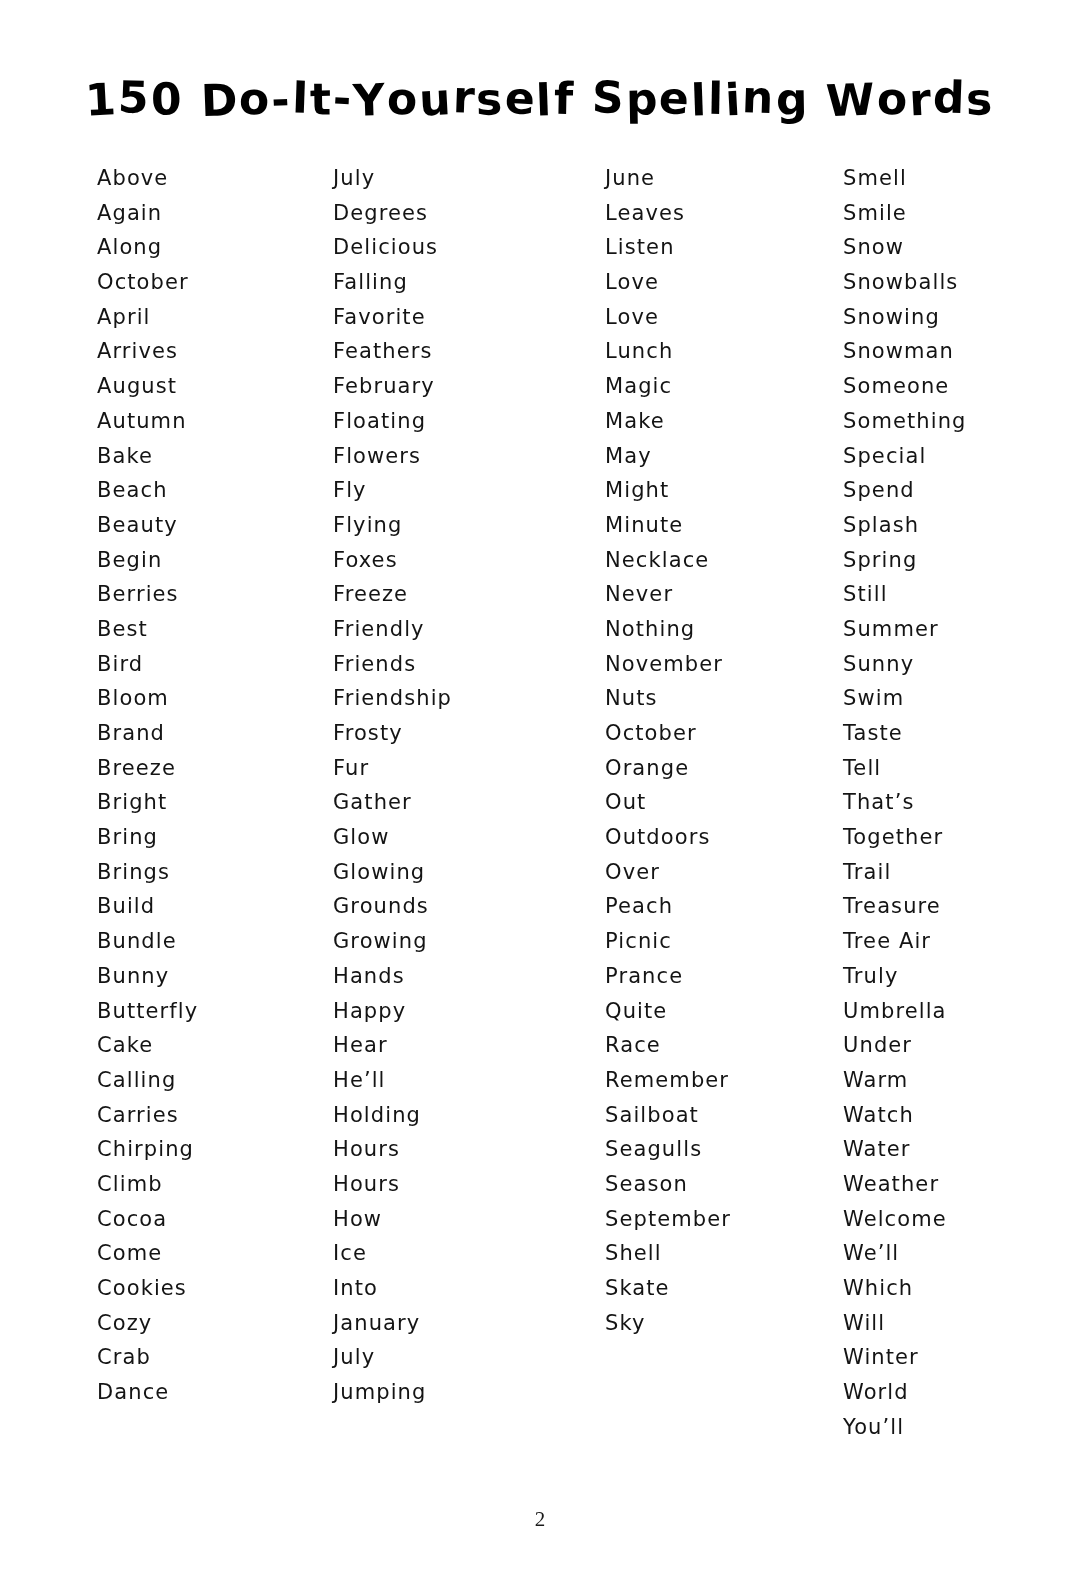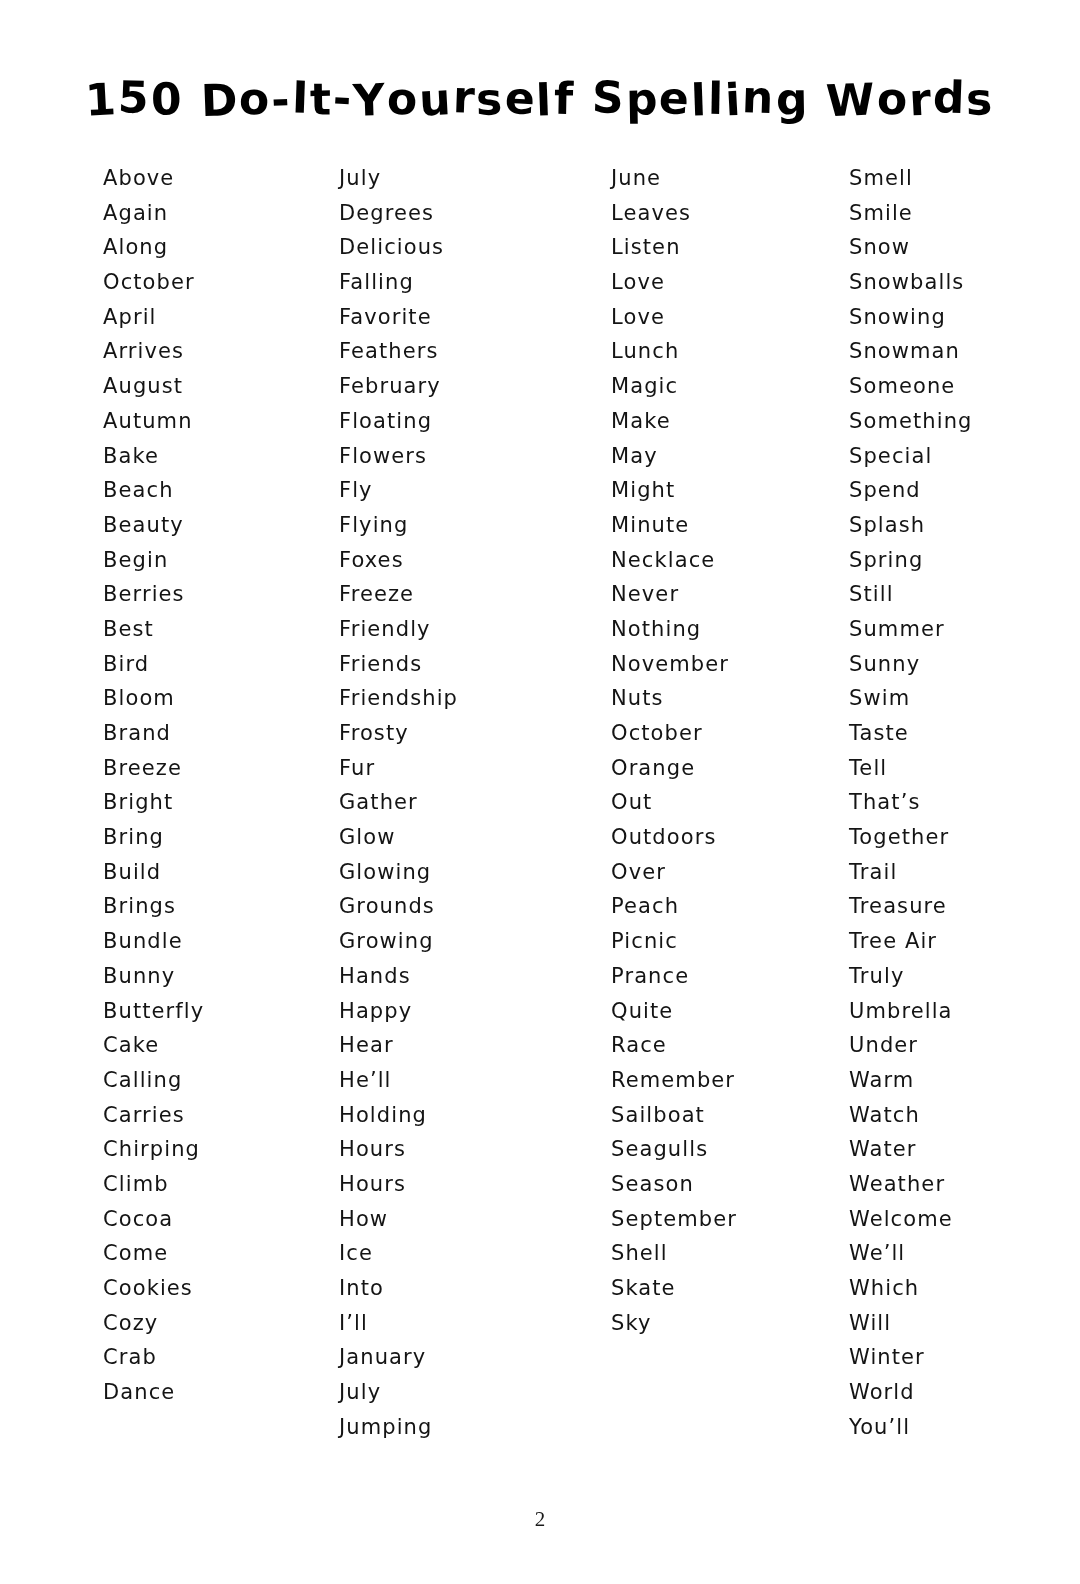--- a/index.html
+++ b/index.html
@@ -35,21 +35,20 @@
   .word-grid {
     position: absolute;
     top: 161px;
     left: 97px;
     right: 40px;
     display: grid;
     grid-template-columns: 236px 272px 238px auto;
   }
   .word-col {
     display: block;
-    margin-left: 6px;
   }
   .word {
     height: 34.7px;
     line-height: 34.7px;
     font-size: 21px;
     letter-spacing: 1.1px;
     white-space: nowrap;
   }
   .page-number {
     position: absolute;
@@ -84,22 +83,22 @@
         <div class="word">Beauty</div>
         <div class="word">Begin</div>
         <div class="word">Berries</div>
         <div class="word">Best</div>
         <div class="word">Bird</div>
         <div class="word">Bloom</div>
         <div class="word">Brand</div>
         <div class="word">Breeze</div>
         <div class="word">Bright</div>
         <div class="word">Bring</div>
+        <div class="word">Brings</div>
         <div class="word">Build</div>
-        <div class="word">Brings</div>
         <div class="word">Bundle</div>
         <div class="word">Bunny</div>
         <div class="word">Butterfly</div>
         <div class="word">Cake</div>
         <div class="word">Calling</div>
         <div class="word">Carries</div>
         <div class="word">Chirping</div>
         <div class="word">Climb</div>
         <div class="word">Cocoa</div>
         <div class="word">Come</div>
@@ -135,21 +134,20 @@
         <div class="word">Hands</div>
         <div class="word">Happy</div>
         <div class="word">Hear</div>
         <div class="word">He’ll</div>
         <div class="word">Holding</div>
         <div class="word">Hours</div>
         <div class="word">Hours</div>
         <div class="word">How</div>
         <div class="word">Ice</div>
         <div class="word">Into</div>
-        <div class="word">I’ll</div>
         <div class="word">January</div>
         <div class="word">July</div>
         <div class="word">Jumping</div>
       </div>
     <div class="word-col">
         <div class="word">June</div>
         <div class="word">Leaves</div>
         <div class="word">Listen</div>
         <div class="word">Love</div>
         <div class="word">Love</div>

